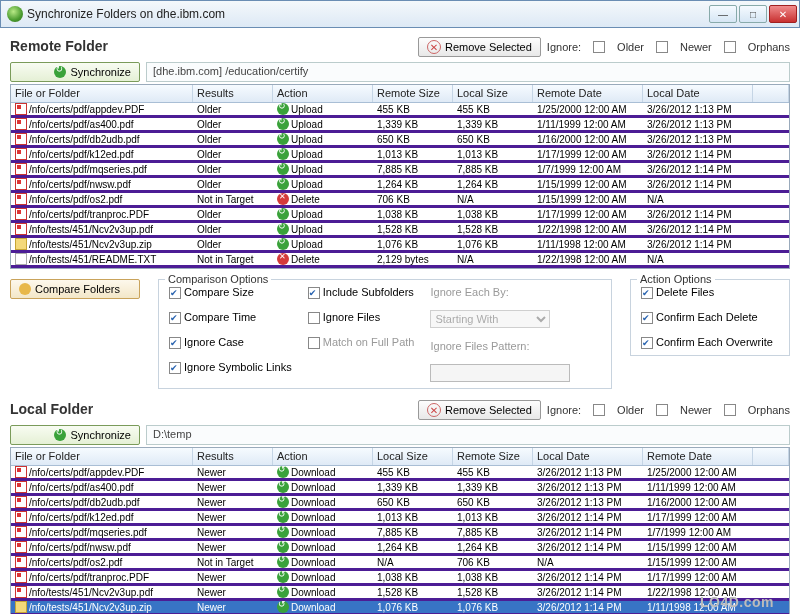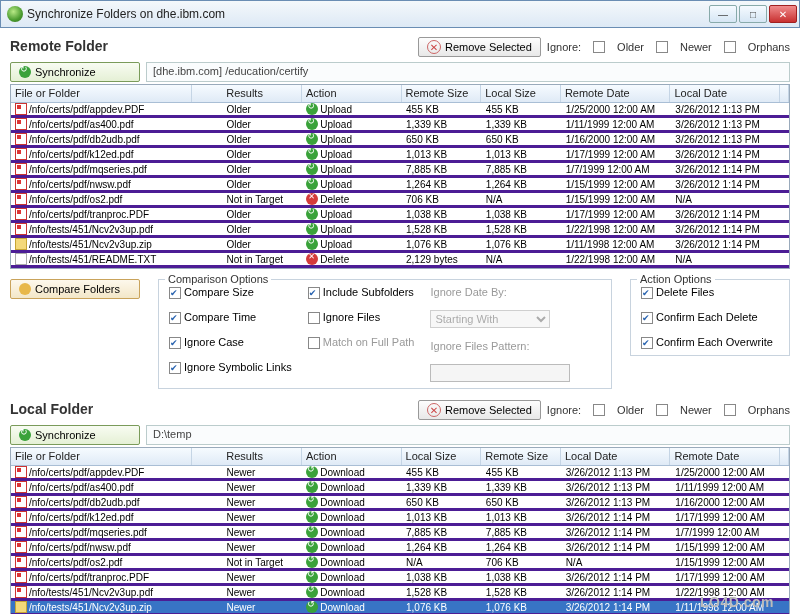--- a/index.html
+++ b/index.html
@@ -7,36 +7,36 @@
 .titlebar { height: 28px; background: linear-gradient(#f4f8fb, #dde9f5); border: 1px solid #6a8db3; display: flex; align-items: center; padding: 0 2px; }
 .titlebar .icon { width: 16px; height: 16px; margin: 0 4px; background: radial-gradient(circle at 40% 35%, #b8e986 0%, #4a9b2f 60%, #2e6b1a 100%); border-radius: 50%; }
 .titlebar .title { flex: 1; color: #222; font-size: 12px; }
 .winbtns { display: flex; gap: 2px; }
 .winbtn { width: 28px; height: 18px; border: 1px solid #8aa; background: linear-gradient(#f5faff,#d6e6f4); border-radius: 2px; display:flex; align-items:center; justify-content:center; font-size:10px; color:#444; }
 .winbtn.close { background: linear-gradient(#f08c8c,#c83030); color:#fff; border-color:#a02020; }
 .content { padding: 6px 10px 0 10px; }
 .section-title { font-size: 14px; font-weight: bold; color: #333; margin: 4px 0 6px 0; }
 .toolbar-row { display: flex; align-items: center; margin-bottom: 2px; }
 .btn { height: 20px; border: 1px solid #999; background: linear-gradient(#fdfdfd,#e8e8e8); border-radius: 2px; padding: 0 8px; display: inline-flex; align-items: center; gap: 4px; font-size: 11px; cursor: pointer; }
-.sync-btn { width: 130px; justify-content: flex-start; border-color: #7a9b5a; background: linear-gradient(#f8fcf2,#e5f0d5);}
+.sync-btn { width: 130px; justify-content: flex-end; border-color: #7a9b5a; background: linear-gradient(#f8fcf2,#e5f0d5);}
 .cmp-btn { width: 130px; justify-content: flex-start; border-color: #c9a35b; background: linear-gradient(#fdf8ec,#f3e7c8);}
 .path-box { flex: 1; margin-left: 6px; border: 1px solid #bcc; height: 20px; padding: 2px 6px; background: #fafcfd; color:#444;}
 .right-tools { margin-left: auto; display: flex; align-items: center; gap: 6px; }
 .ignore-group { display:flex; align-items:flex-start; gap:12px; color:#333;}
 .chk { width:12px; height:12px; border:1px solid #888; background:#fff; display:inline-block; vertical-align:middle;}
 .chk.checked::after { content:"✔"; font-size:9px; color:#2a64b0; position:relative; left:0; top:-2px;}
 .tablewrap { border:1px solid #9ab; margin-top:2px; }
 .thead { display:flex; background: linear-gradient(#f6fbff,#dfeaf6); border-bottom:1px solid #a9bed5; height:18px;}
 .th { border-right:1px solid #c5d5e5; padding:2px 4px; font-size:11px; color:#222; overflow:hidden; white-space:nowrap;}
 .tbody { background:#fff; }
 .tr { display:flex; height:15px; align-items:center; border-bottom:3px solid #4c1d95;}
 .tr.sel { background:#3874c5; color:#fff;}
 .td { padding:0 4px; font-size:10px; white-space:nowrap; overflow:hidden; display:flex; align-items:center; gap:2px;}
 .col-file { width: 182px;}
-.col-results { width: 80px; margin-left: 30px;}
+.col-results { width: 80px;}
 .col-action { width: 100px;}
 .col-size1 { width: 80px;}
 .col-size2 { width: 80px;}
 .col-date1 { width: 110px;}
 .col-date2 { width: 110px;}
 .col-end { flex:1;}
 .ficon { width:12px; height:12px; display:inline-block; flex-shrink:0;}
 .ficon.pdf { background: linear-gradient(#fff,#fff); border:1px solid #c33; position:relative;}
 .ficon.pdf::after{content:""; position:absolute; left:1px; top:1px; width:4px; height:4px; background:#d33;}
 .ficon.zip { background:#f4d97a; border:1px solid #c7a534;}
@@ -240,21 +240,21 @@
           <label><span class="chk checked"></span> <span>Compare Time</span></label>
           <label><span class="chk checked"></span> <span>Ignore Case</span></label>
           <label><span class="chk checked"></span> <span>Ignore Symbolic Links</span></label>
         </div>
         <div class="optcol">
           <label><span class="chk checked"></span> <span>Include Subfolders</span></label>
           <label><span class="chk"></span> <span>Ignore Files</span></label>
           <label class="disabled"><span class="chk"></span> <span>Match on Full Path</span></label>
         </div>
         <div class="optcol disabled">
-          <span>Ignore Date By:</span>
+          <span>Ignore Each By:</span>
           <select class="fake" disabled=""><option>Starting With</option></select>
           <span>Ignore Files Pattern:</span>
           <input class="fake" disabled="" style="">
         </div>
       </div>
     </div>
     <div class="fieldset" style="width:160px">
       <span class="legend">Action Options</span>
       <div class="optcol">
         <label><span class="chk checked"></span> <span>Delete Files</span></label>

